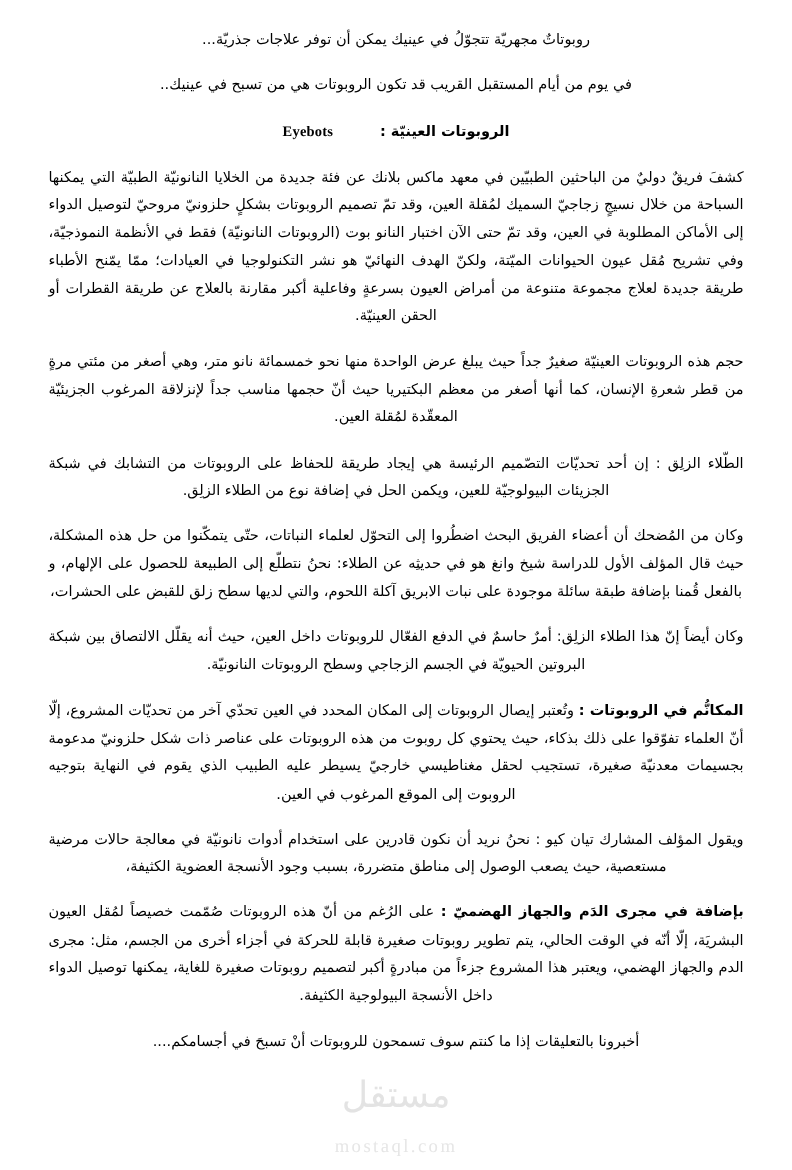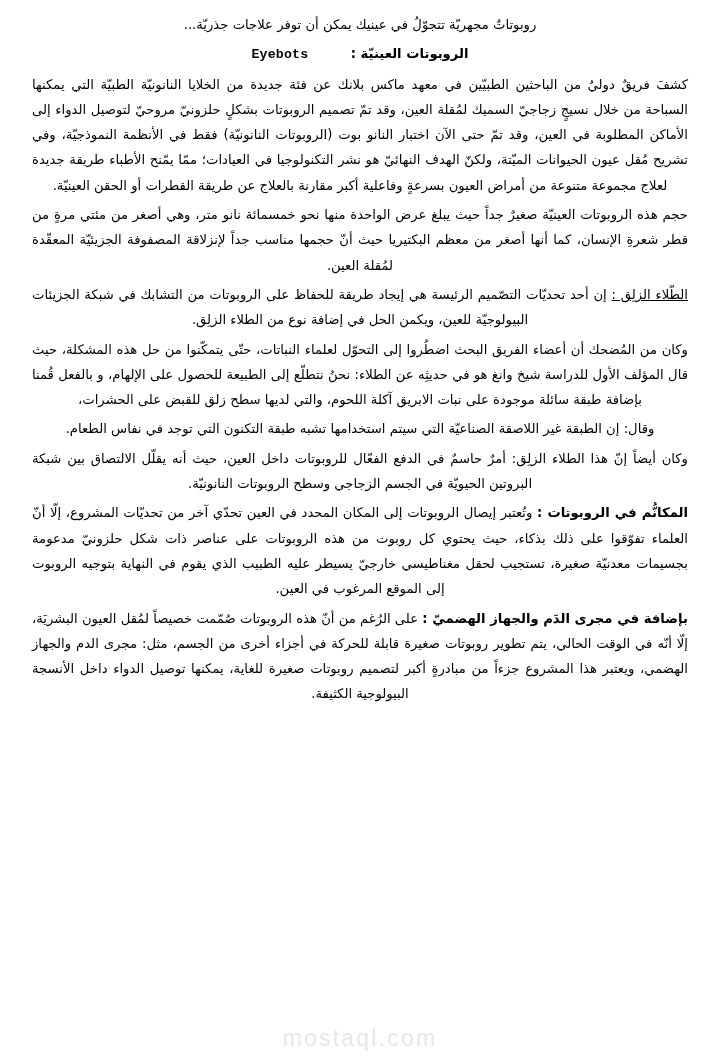--- a/index.html
+++ b/index.html
@@ -29,40 +29,39 @@
     right: 28px;
     left: 28px;
     direction: rtl;
     text-align: justify;
     color: #000000;
     font-size: 13.2px;
     line-height: 25.3px;
   }
 
   .para {
-    margin: 4px;
+    margin: 16px;
     padding: 0;
     direction: rtl;
     unicode-bidi: plaintext;
   }
   .para.justify    { text-align: justify; text-align-last: center; }
 
   .lead-line {
     text-align: center;
   }
 
   .hd {
     font-weight: bold;
   }
   .hd-underline {
-    text-decoration: underline;
   }
   .latin {
     font-weight: bold;
-    font-family: Liberation Mono, monospace;
+    font-family: Liberation Serif, serif;
     direction: ltr;
     unicode-bidi: embed;
     letter-spacing: 0.2px;
   }
 
   
   .watermark {
     position: absolute;
     left: 0;
     right: 0;
@@ -76,70 +75,73 @@
   }
   .wm-arabic {
     font-size: 33px;
     color: #e3e3e3;
     font-family: "DejaVu Sans", sans-serif;
     line-height: 1.05;
     letter-spacing: 1px;
     direction: rtl;
   }
   .wm-latin {
-    font-size: 23px;
+    font-size: 17px;
     color: #e6e6e6;
-    font-family: Liberation Sans, sans-serif;
+    font-family: Liberation Serif, serif;
     letter-spacing: 2.2px;
     direction: ltr;
-    margin-top: 1px;
+    margin-top: 19px;
   }
 </style>
 </head>
 <body>
 
 <div class="page">
 
   <div class="doc-body">
 
     <p class="para lead-line">روبوتاتٌ مجهريّة تتجوّلُ في عينيك يمكن أن توفر علاجات جذريّة...</p>
+    <p class="para lead-line">في يوم من أيام المستقبل القريب قد تكون الروبوتات هي من تسبح في عينيك..</p>
 
     <p class="para lead-line">
       <span class="hd">الروبوتات العينيّة  :</span>
       <span style="display:inline-block;width:34px"></span>
       <span class="latin">Eyebots</span>
     </p>
 
     <p class="para justify">كشفَ فريقٌ دوليٌ من الباحثين الطبيّين في معهد ماكس بلانك عن فئة جديدة من الخلايا النانونيّة  الطبيّة التي يمكنها السباحة من خلال نسيجٍ زجاجيّ السميك لمُقلة العين، وقد تمّ تصميم الروبوتات بشكلٍ حلزونيّ مروحيّ لتوصيل الدواء إلى الأماكن المطلوبة في العين، وقد تمّ حتى الآن اختبار النانو بوت (الروبوتات النانونيّة) فقط في الأنظمة النموذجيّة، وفي تشريح مُقل عيون الحيوانات الميّتة، ولكنّ الهدف النهائيّ هو نشر التكنولوجيا في العيادات؛ ممّا يمّنح الأطباء طريقة جديدة لعلاج مجموعة متنوعة من أمراض العيون بسرعةٍ وفاعلية أكبر مقارنة بالعلاج عن  طريقة القطرات أو الحقن العينيّة.</p>
 
-    <p class="para justify">حجم  هذه الروبوتات العينيّة صغيرٌ جداً حيث يبلغ عرض الواحدة منها نحو خمسمائة نانو متر، وهي أصغر من مئتي مرةٍ من قطر شعرةِ الإنسان، كما أنها أصغر من معظم البكتيريا حيث أنّ حجمها مناسب جداً لإنزلاقة المصفوفة الجزيئيّة المعقّدة لمُقلة العين.</p>
+    <p class="para justify">حجم  هذه الروبوتات العينيّة صغيرٌ جداً حيث يبلغ عرض الواحدة منها نحو خمسمائة نانو متر، وهي أصغر من مئتي مرةٍ من قطر شعرةِ الإنسان، كما أنها أصغر من معظم البكتيريا حيث أنّ حجمها مناسب جداً لإنزلاقة المرغوب الجزيئيّة المعقّدة لمُقلة العين.</p>
 
     <p class="para justify">
       <span class="hd-underline">الطّلاء الزلِق :</span>
       <span>إن أحد تحديّات التصّميم الرئيسة هي إيجاد طريقة للحفاظ على الروبوتات من التشابك في شبكة الجزيئات البيولوجيّة للعين، ويكمن الحل في إضافة نوع من الطلاء الزلِق.</span>
     </p>
 
     <p class="para justify">وكان من المُضحك أن أعضاء الفريق البحث اضطُروا إلى التحوّل لعلماء النباتات، حتّى يتمكّنوا من حل هذه المشكلة، حيث قال المؤلف الأول للدراسة شيخ وانغ هو في حديثِه عن الطلاء:  نحنُ نتطلّع إلى الطبيعة للحصول على الإلهام، و بالفعل قُمنا بإضافة طبقة سائلة موجودة على نبات الابريق آكلة اللحوم، والتي لديها سطح زلق للقبض على الحشرات،</p>
 
-    <p class="para lead-line">وقال: إن الطبقة غير اللاصقة الصناعيّة التي سيتم استخدامها تشبه طبقة التكنون  التي توجد في نفاس الطعام.</p>
 
     <p class="para justify">وكان أيضاً إنّ هذا الطلاء الزلِق: أمرٌ حاسمٌ في الدفع الفعّال للروبوتات داخل العين، حيث أنه يقلّل الالتصاق بين شبكة البروتين الحيويّة في الجسم الزجاجي وسطح الروبوتات النانونيّة.</p>
 
     <p class="para justify">
       <span class="hd">المكانُّم في الروبوتات :</span>
       <span>وتُعتبر إيصال الروبوتات إلى المكان المحدد في العين تحدّي آخر من تحديّات المشروع، إلّا أنّ العلماء تفوّقوا على ذلك بذكاء، حيث يحتوي كل روبوت  من هذه الروبوتات على عناصر  ذات شكل حلزونيّ مدعومة بجسيمات معدنيّة صغيرة، تستجيب لحقل مغناطيسي خارجيّ يسيطر عليه الطبيب الذي يقوم في النهاية بتوجيه الروبوت إلى الموقع المرغوب في العين.</span>
     </p>
 
+    <p class="para justify">ويقول المؤلف المشارك تيان كيو : نحنُ نريد أن نكون قادرين على استخدام أدوات نانونيّة في معالجة حالات مرضية مستعصية، حيث يصعب الوصول إلى مناطق متضررة، بسبب وجود الأنسجة العضوية الكثيفة،</p>
 
     <p class="para justify">
       <span class="hd">بإضافة في مجرى الدَم والجهاز الهضميّ :</span>
       <span>على الرُغم من أنّ هذه الروبوتات صُمّمت خصيصاً لمُقل العيون البشريَة، إلّا أنّه في الوقت الحالي، يتم تطوير روبوتات صغيرة قابلة للحركة في أجزاء أخرى من الجسم، مثل: مجرى الدم والجهاز الهضمي، ويعتبر هذا المشروع جزءاً من مبادرةٍ أكبر لتصميم روبوتات صغيرة للغاية، يمكنها توصيل الدواء داخل الأنسجة البيولوجية الكثيفة.</span>
     </p>
 
 
+    <p class="para lead-line">أخبرونا بالتعليقات إذا ما كنتم سوف تسمحون للروبوتات أنْ تسبحَ في أجسامكم....</p>
 
   </div>
 
   <div class="watermark">
+    <div class="wm-arabic">مستقل</div>
     <div class="wm-latin">mostaql.com</div>
   </div>
 
 </div>
 
 </body></html>

